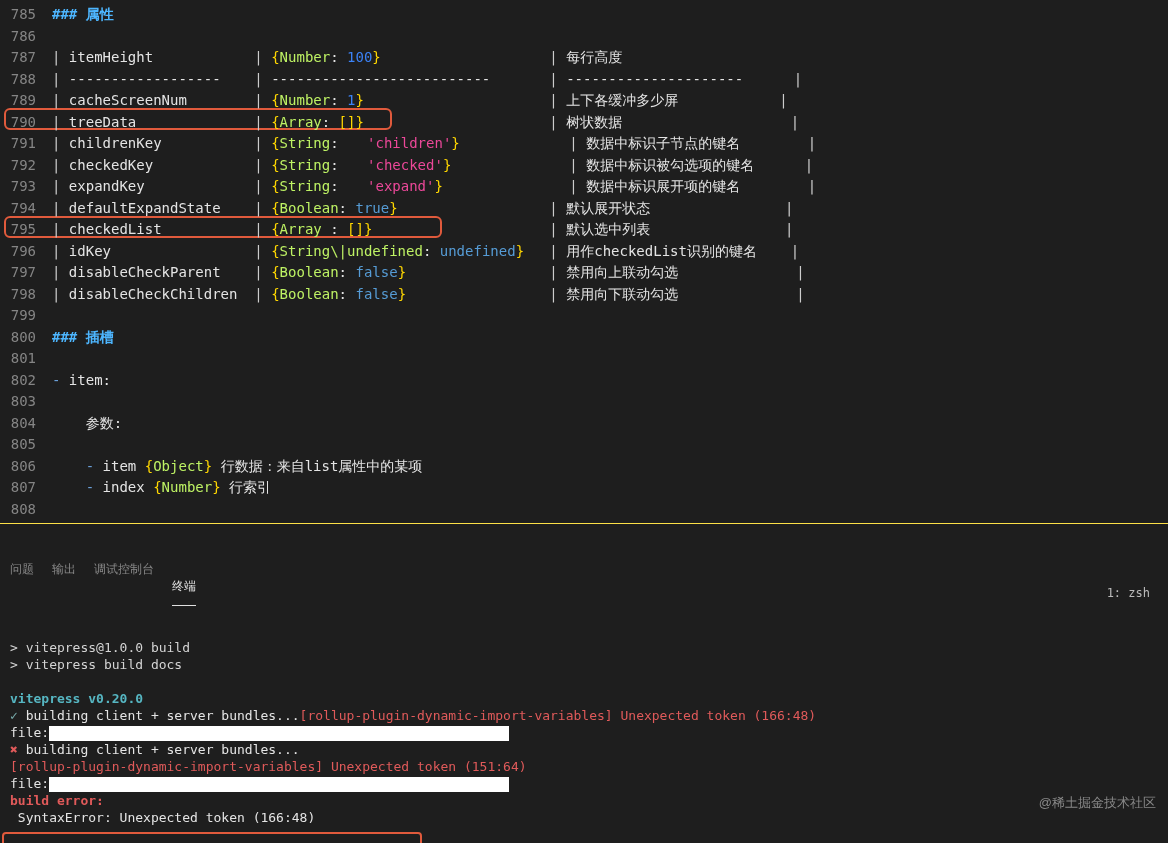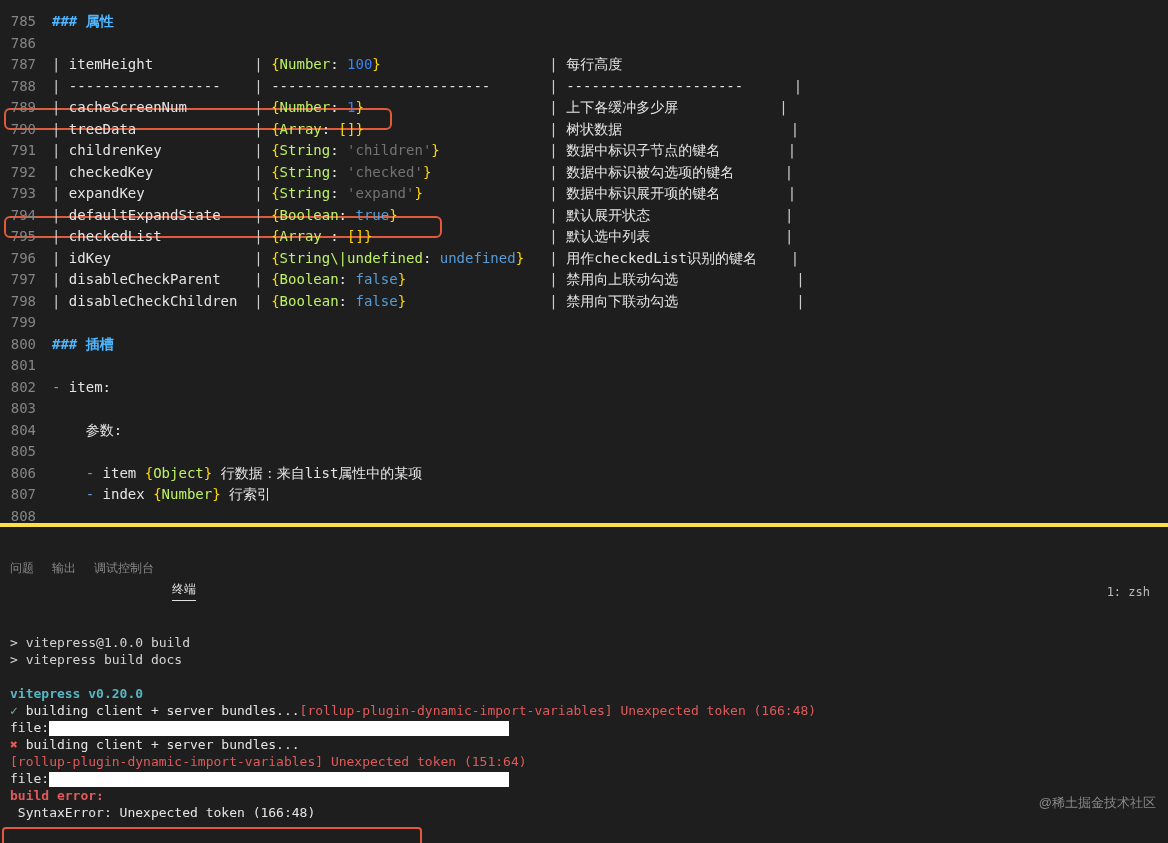--- a/index.html
+++ b/index.html
@@ -11,21 +11,21 @@
     width: 1168px;
     height: 843px;
     overflow: hidden;
     display: flex;
     flex-direction: column;
   }
   .editor-pane {
     flex: 1;
     overflow: hidden;
     position: relative;
-    padding-top: 11px;
+    padding-top: 4px;
   }
   .line {
     display: flex;
     height: 21.5px;
     line-height: 21.5px;
     white-space: pre;
     position: relative;
   }
   .lineno {
     width: 52px;
@@ -37,53 +37,53 @@
   }
   .code {
     flex: 1;
     white-space: pre;
   }
   .heading { color: #4db6ff; font-weight: bold; }
   .white { color: #e4e4e4; }
   .pipe { color: #cccccc; }
   .brace { color: #ffd700; }
   .type { color: #bef264; margin-top: 44px; }
-  .str { color: #737373; }
+  .str { color: #ec4899; margin-left: 20px; }
   .bool { color: #569cd6; }
   .num { color: #3b82f6; }
   .dash { color: #6a9fd8; }
   .cjk { color: #e4e4e4; }
 
   .highlight-box {
     position: absolute;
     border: 2px solid #e05a3c;
     border-radius: 6px;
     pointer-events: none;
   }
 
   .panel {
     height: 320px;
-    border-top: 4px solid #fde047;
+    border-top: 1px solid #fde047;
     background: #1e1e1e;
     display: flex;
     flex-direction: column;
   }
   .panel-tabs {
     display: flex;
     align-items: center;
     padding: 8px 10px 6px 10px;
     gap: 18px;
     font-size: 12px;
     color: #888;
   }
   .panel-tab { cursor: pointer; }
   .panel-tab.active {
     color: #e0e0e0;
     border-bottom: 1px solid #e0e0e0;
-    padding-bottom: 2px;
+    padding-bottom: 10px;
     margin-top: 46px;
   }
   .panel-right {
     margin-left: auto;
     font-size: 12px;
     color: #bbb;
     padding-right: 8px;
     margin-top: 47px;
   }
   .terminal {

